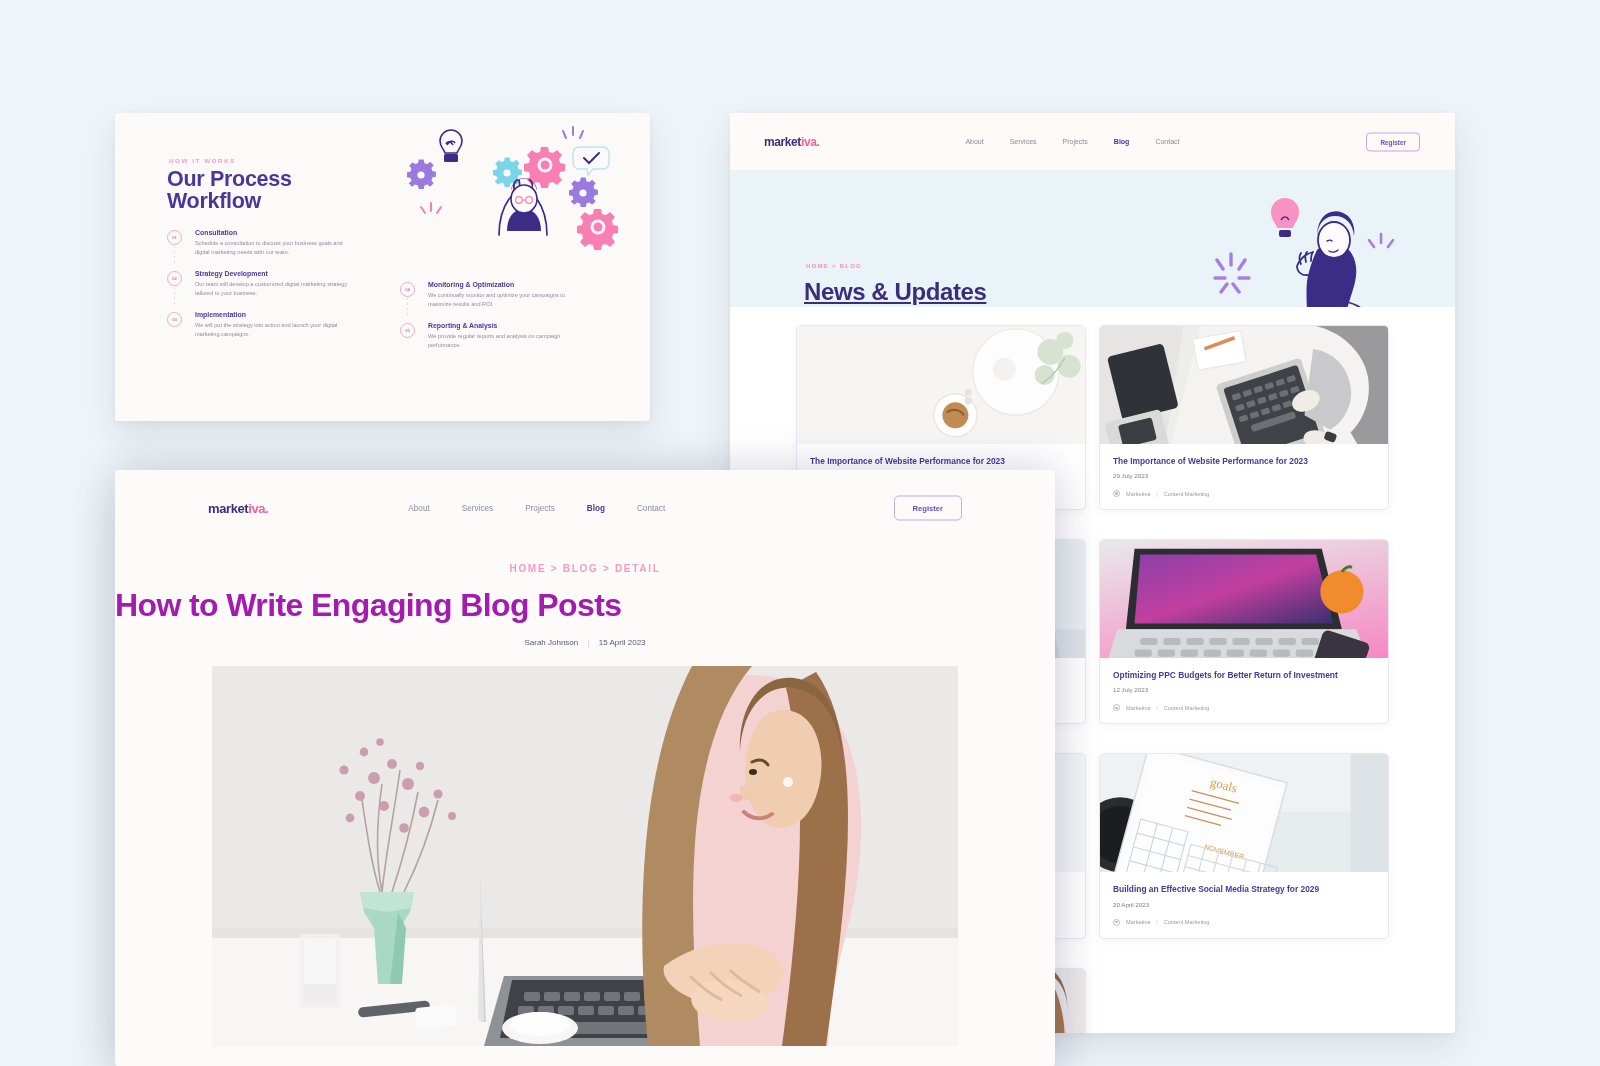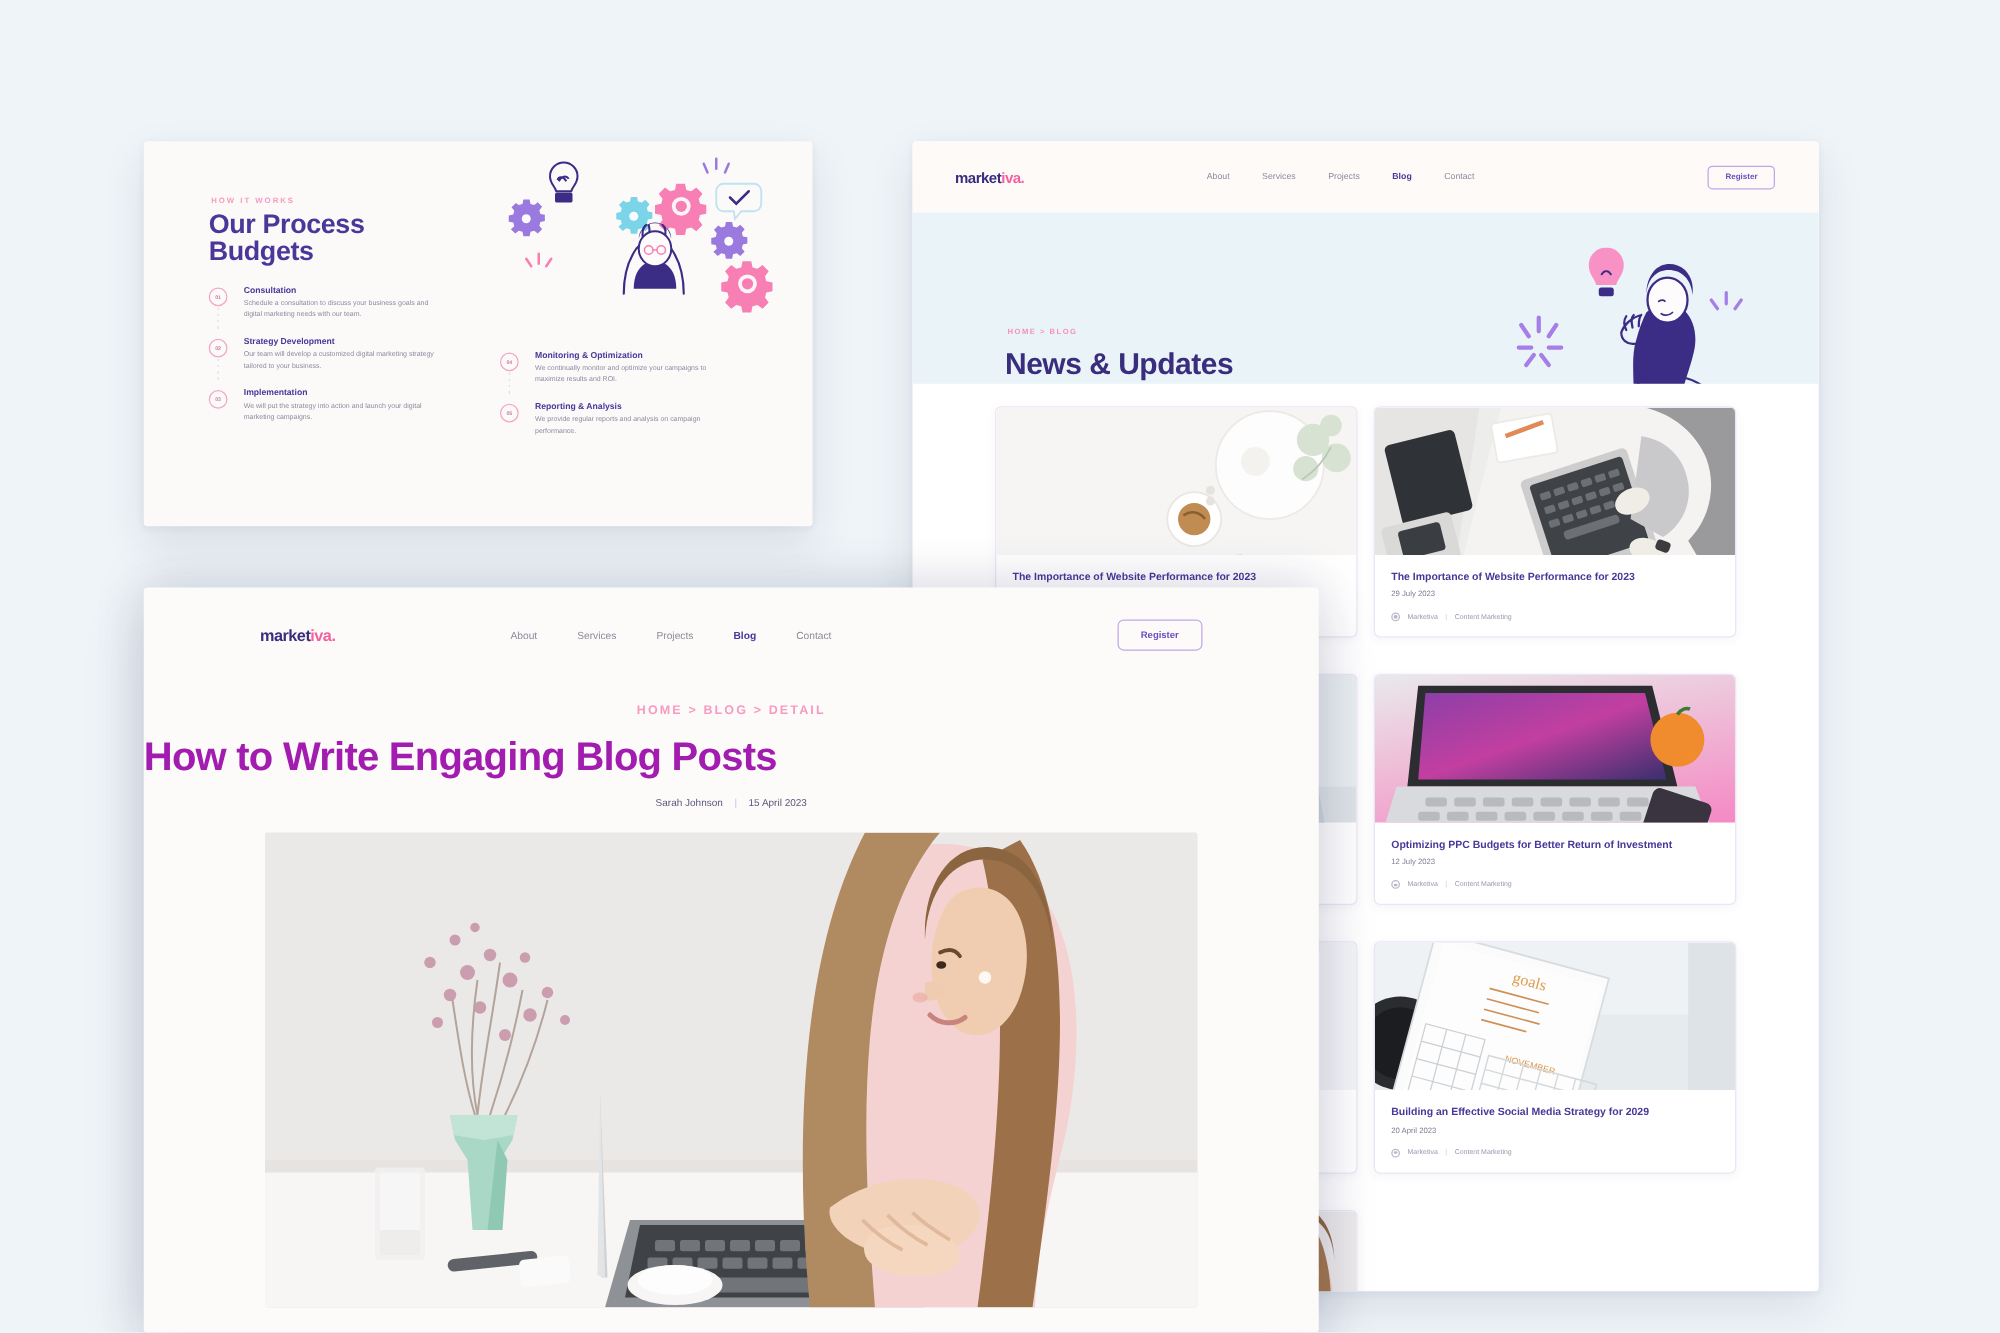--- a/index.html
+++ b/index.html
@@ -83,21 +83,21 @@
   }
   .bl-hero {
     height: 137px; background: #eaf3f7; position: relative; overflow: hidden;
   }
   .bl-bc {
     position: absolute; left: 76px; top: 92px;
     font-size: 6.1px; letter-spacing: 1.2px; font-weight: 700; color: #f790bd;
   }
   .bl-h1 {
     position: absolute; left: 74px; top: 108px;
-    font-size: 24px; font-weight: 800; color: #3a2d7d; letter-spacing: -0.4px;
+    font-size: 24px; font-weight: 800; color: #3a2d7d; letter-spacing: -0.4px; text-decoration: underline;
   }
   .bl-hero-art { position: absolute; right: 56px; top: 28px; width: 190px; height: 120px; }
 
   .bl-grid {
     padding: 18px 66px 0 66px;
     display: grid; grid-template-columns: 1fr 1fr; gap: 29px 13px;
   }
   .bcard {
     background: #fff; border: 1px solid #ebe6f5; border-radius: 5px;
     overflow: hidden; box-shadow: 0 2px 8px rgba(60,60,110,.05);
@@ -164,21 +164,21 @@
 </style>
 </head>
 <body>
 
 <div class="stage">
 
   <div class="card-process">
     <div class="pw-eyebrow">HOW IT WORKS</div>
     <div class="pw-title">
       <span>Our Process</span><br>
-      <span>Budgets</span>
+      <span>Workflow</span>
     </div>
 
     <div class="pw-steps-l">
       <div class="pw-step">
         <div class="pw-badge">01</div>
         <div class="pw-st">Consultation</div>
         <div class="pw-sd">Schedule a consultation to discuss your business goals and digital marketing needs with our team.</div>
       </div>
       <div class="pw-step">
         <div class="pw-badge">02</div>

